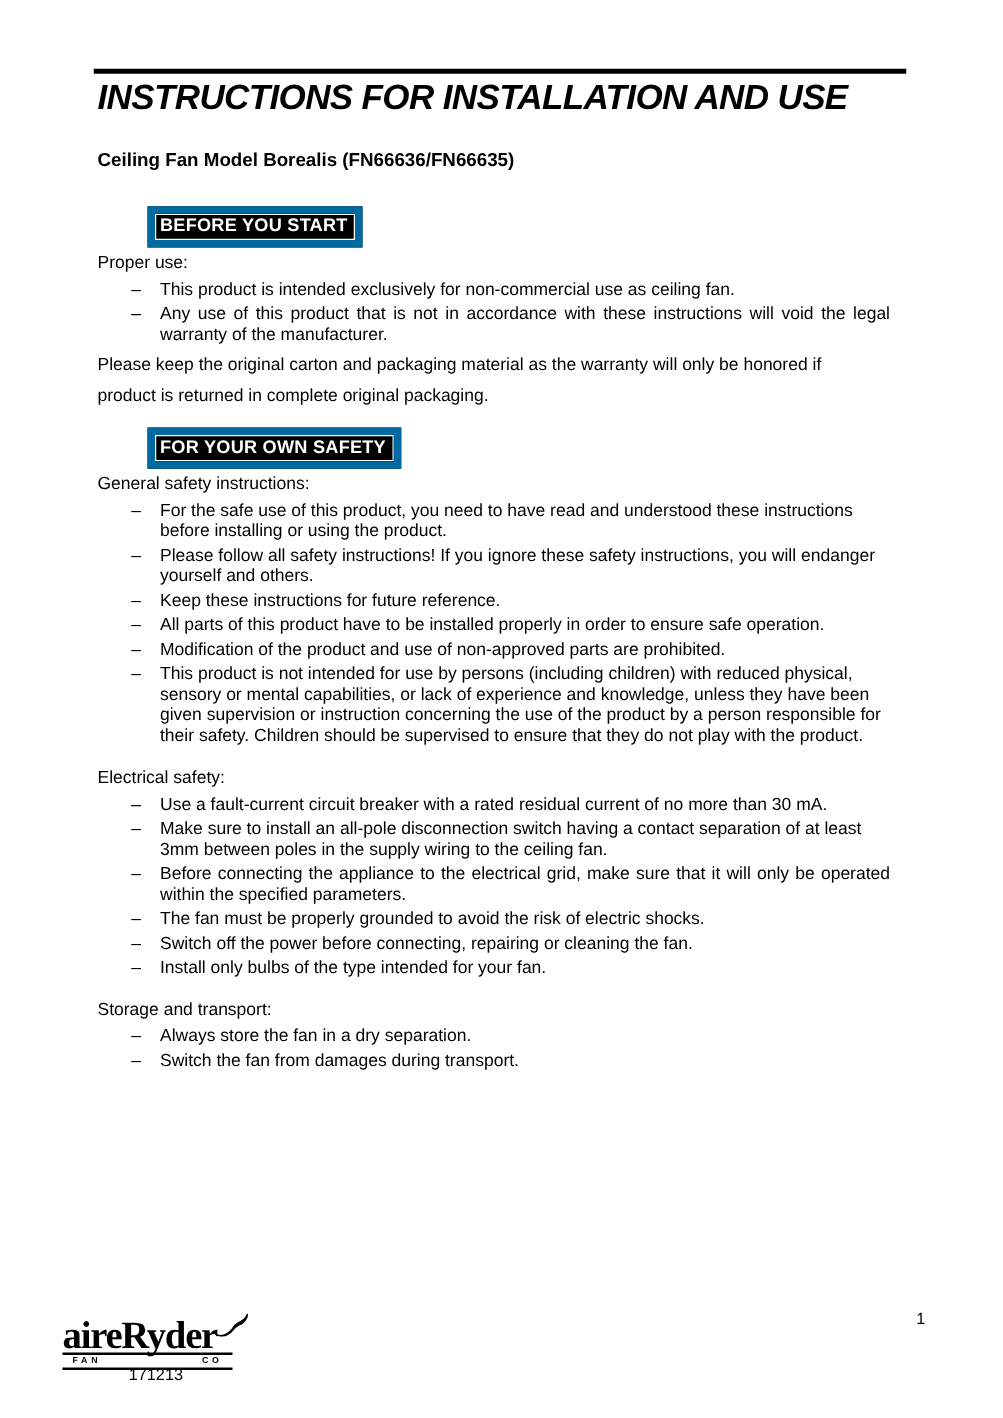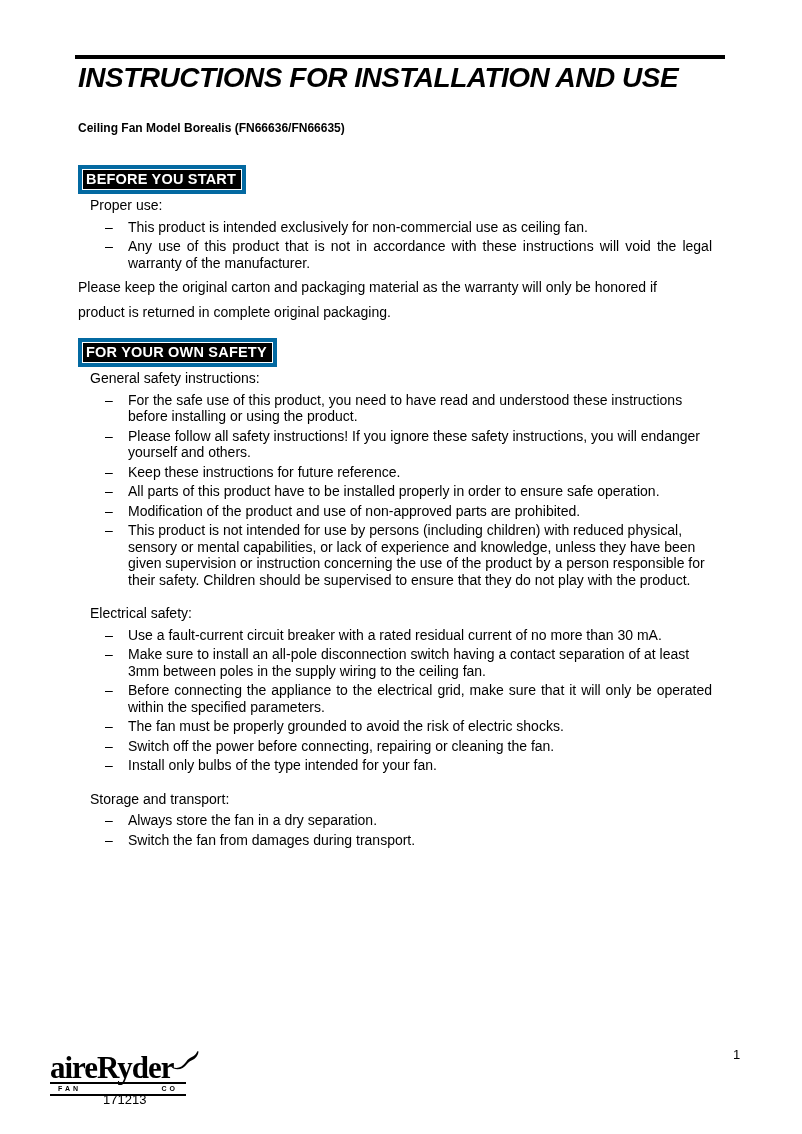--- a/index.html
+++ b/index.html
@@ -17,39 +17,40 @@
 
   .rule { width: 650px; height: 4px; background: #000; margin-left: -3px; }
 
   .doc-title {
     margin: 2px 0 0 0;
     font-size: 28px; font-weight: bold; font-style: italic;
     letter-spacing: -0.5px; line-height: 33px; white-space: nowrap;
   }
   .doc-subtitle {
     margin: 24px 0 0 0;
-    font-size: 12px; font-weight: bold; line-height: 21px; white-space: nowrap;
+    font-size: 15px; font-weight: bold; line-height: 21px; white-space: nowrap;
   }
 
   .section { margin-top: 26px; }
   .section + .section { margin-top: 13px; }
 
   .sec-header {
     display: inline-block;
     background: var(--header-bg, #000);
     color: var(--header-fg, #fff);
-    border: 4px solid #0369a1;
+    border: 6px solid #0369a1;
     box-shadow: inset 0 0 0 1px #fff;
     font-weight: bold; font-size: 14.5px; line-height: 16px;
     padding: 2px 6px 3px 4px;
     letter-spacing: 0.2px;
+    margin-left: 40px;
   }
 
   .sec-body > .block-label:first-child { margin-top: 3px; }
-  .block-label { line-height: 16.5px; margin: 17px 0 5px 12px; }
+  .block-label { line-height: 16.5px; margin: 17px 0 5px 0; }
 
   .block-list { margin: 0; padding: 0; }
   .li { position: relative; padding-left: 50px; line-height: 16.5px; margin-bottom: 3px; }
   .li .dash { position: absolute; left: 27px; top: 0; }
   .li.justify .li-text { display: block; text-align: justify; }
 
   .block-paragraph { line-height: 25px; margin: 4px 0 0 0; white-space: pre-line; }
 
   .logo { position: absolute; left: 50px; top: 1008px; width: 148px; margin-top: 42px; }
   .brand-row { white-space: nowrap; height: 36px; }

